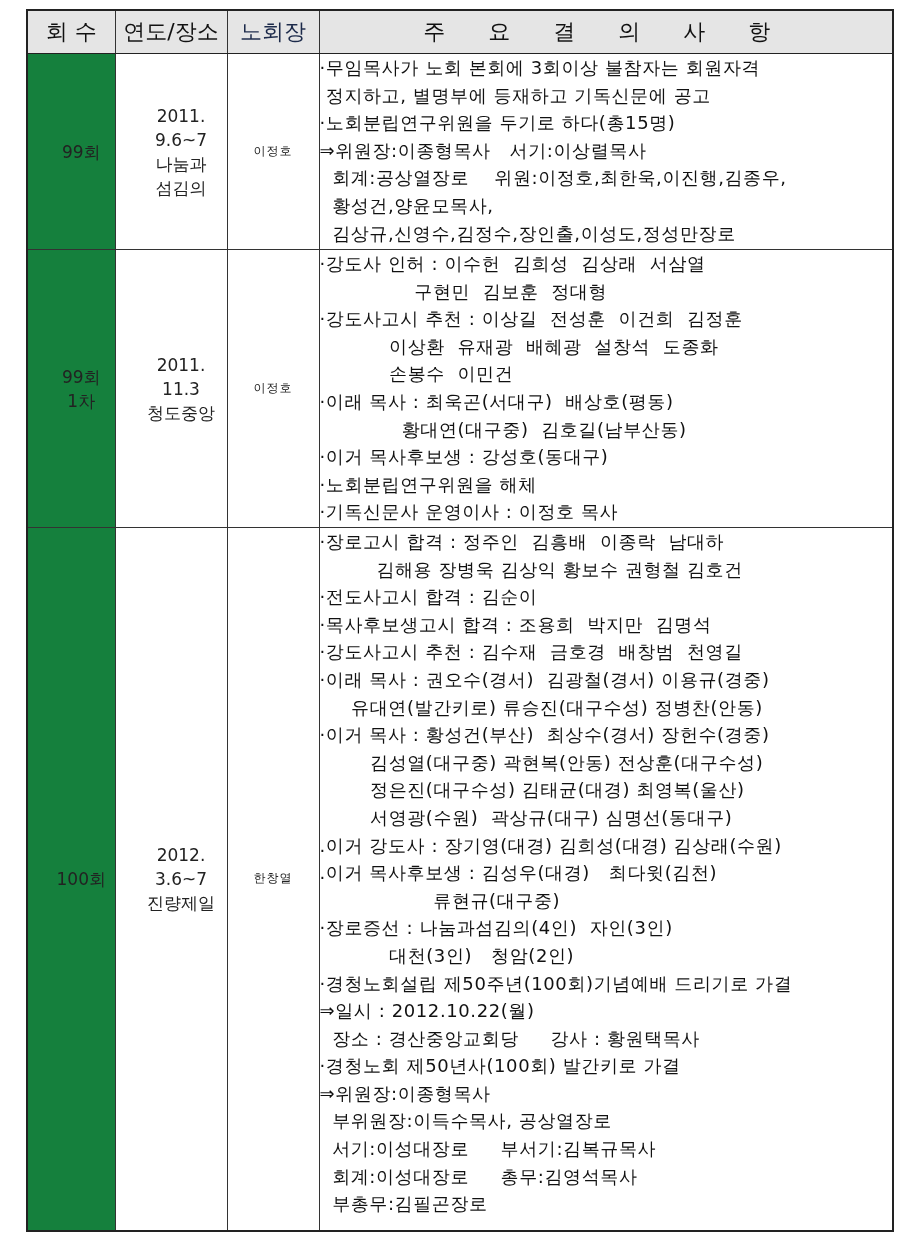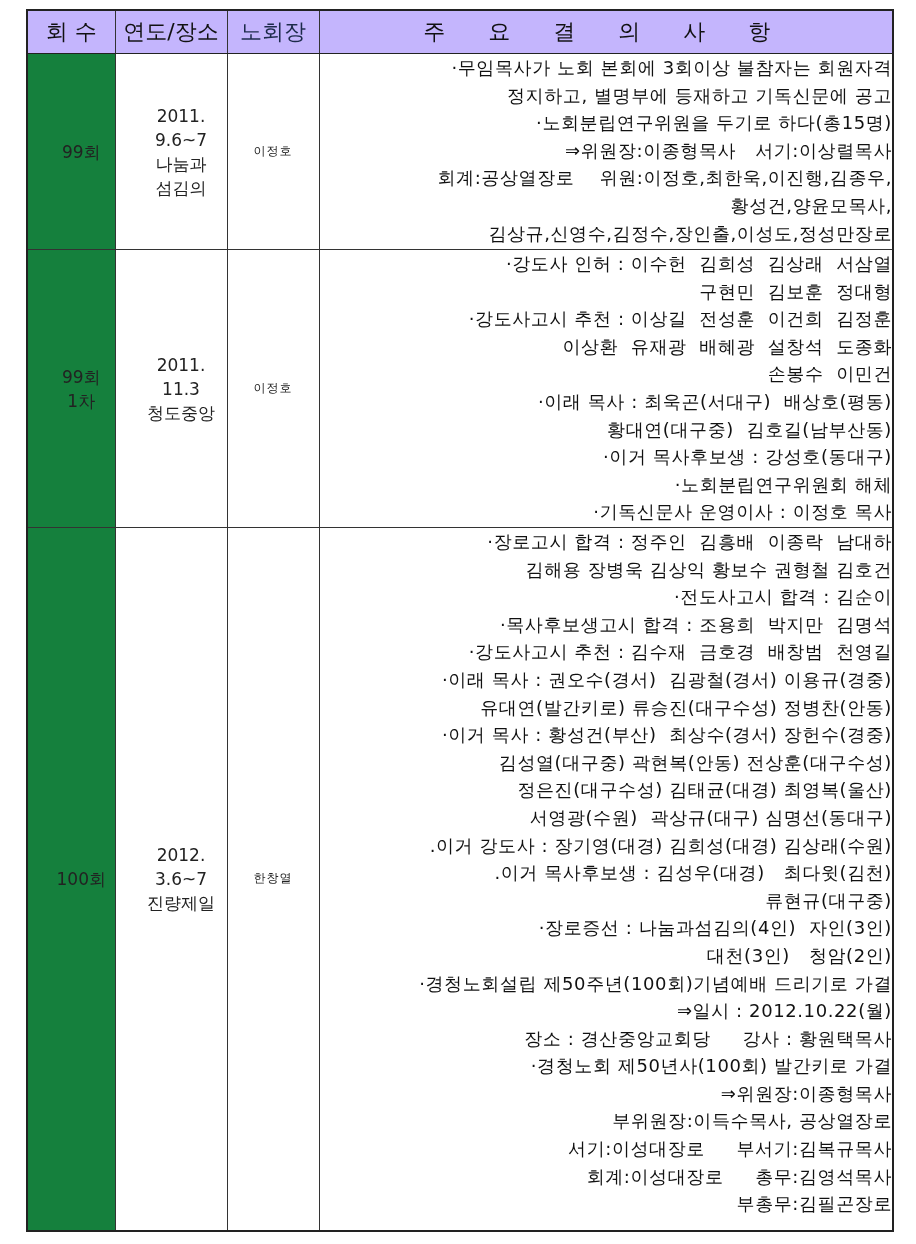--- a/index.html
+++ b/index.html
@@ -5,31 +5,31 @@
   html, body { margin: 0; padding: 0; background: #ffffff; }
   body { width: 916px; height: 1244px; position: relative; font-family: "DejaVu Sans", "Liberation Sans", sans-serif; color: #111; }
   table.minutes {
     position: absolute; left: 26px; top: 9px;
     width: 866px; border-collapse: collapse;
     border: 2px solid #222;
     table-layout: fixed;
   }
   table.minutes th, table.minutes td { border: 1px solid #333; padding: 0; }
   table.minutes th {
-    background: #c4b5fd; height: 42px; font-weight: normal;
+    background: #e5e5e5; height: 42px; font-weight: normal;
     font-size: 22px; text-align: center; vertical-align: middle;
     border-bottom: 1.5px solid #222;
   }
   th.h-chair { color: #1c2a4a; margin-left: 15px; }
   th.h-main { letter-spacing: 18px; }
   td.col-session { background: #15803d; text-align: center; vertical-align: middle; font-size: 17px; line-height: 24px; color: #222; }
   td.col-date { text-align: center; vertical-align: middle; font-size: 17px; line-height: 24px; color: #222; }
   td.col-chair { text-align: center; vertical-align: middle; font-size: 12px; color: #222; letter-spacing: 1px; }
   td.col-main { vertical-align: top; padding: 2px 4px 4px 2px; }
-  .line { font-size: 18px; line-height: 27.6px; white-space: pre; color: #111; letter-spacing: 0.6px; height: 27.6px; overflow: hidden; text-align: right; }
+  .line { font-size: 18px; line-height: 27.6px; white-space: pre; color: #111; letter-spacing: 0.6px; height: 27.6px; overflow: hidden; }
   .cellline { display: block; padding-left: 20px; }
 </style>
 </head>
 <body>
 
 <table class="minutes">
   <colgroup>
     <col style="width:88px">
     <col style="width:112px">
     <col style="width:92px">
@@ -78,21 +78,21 @@
         <td class="col-chair">이정호</td>
         <td class="col-main">
           <div class="line">·강도사 인허 : 이수헌  김희성  김상래  서삼열</div>
           <div class="line">               구현민  김보훈  정대형</div>
           <div class="line">·강도사고시 추천 : 이상길  전성훈  이건희  김정훈</div>
           <div class="line">           이상환  유재광  배혜광  설창석  도종화</div>
           <div class="line">           손봉수  이민건</div>
           <div class="line">·이래 목사 : 최욱곤(서대구)  배상호(평동)</div>
           <div class="line">             황대연(대구중)  김호길(남부산동)</div>
           <div class="line">·이거 목사후보생 : 강성호(동대구)</div>
-          <div class="line">·노회분립연구위원회 해체</div>
+          <div class="line">·노회분립연구위원을 해체</div>
           <div class="line">·기독신문사 운영이사 : 이정호 목사</div>
         </td>
       </tr>
       <tr style="height: 703px;">
         <td class="col-session">
           <span class="cellline">100회</span>
         </td>
         <td class="col-date">
           <span class="cellline">2012.</span>
           <span class="cellline">3.6~7</span>

